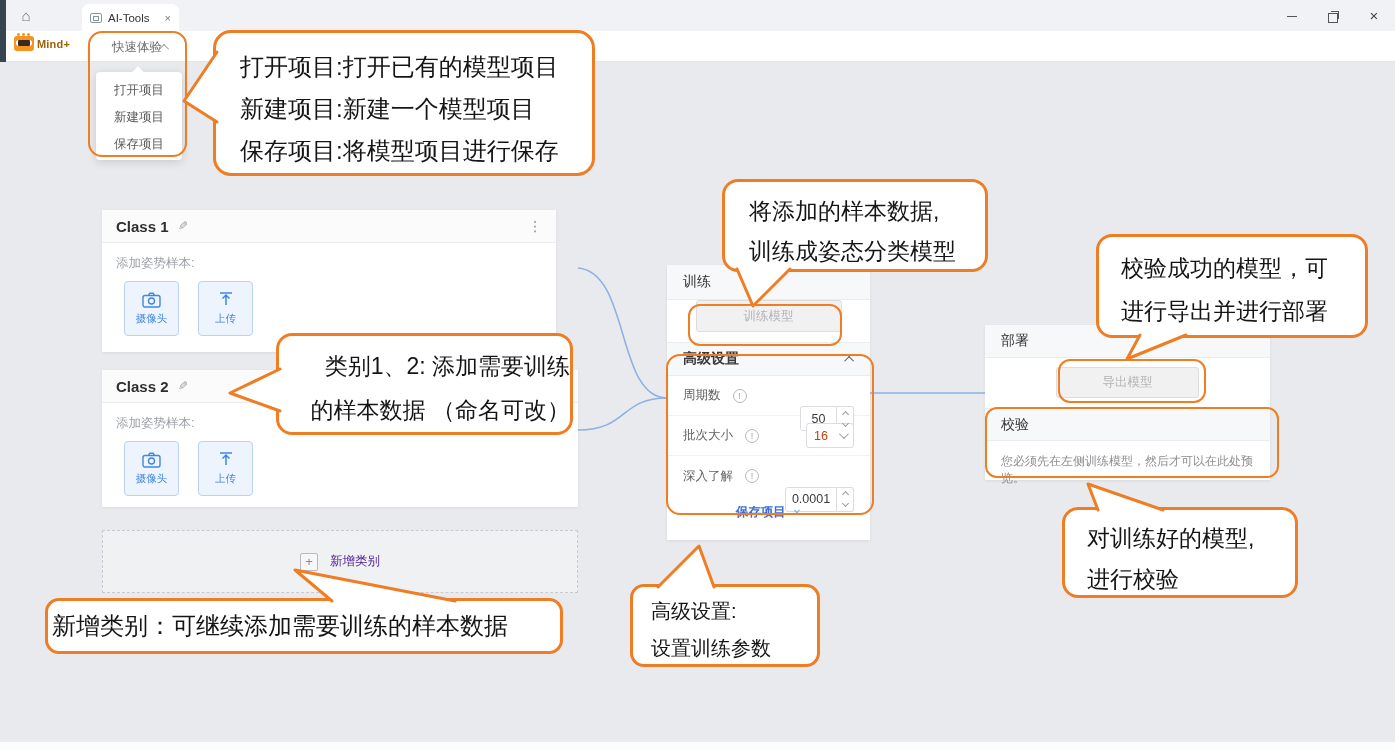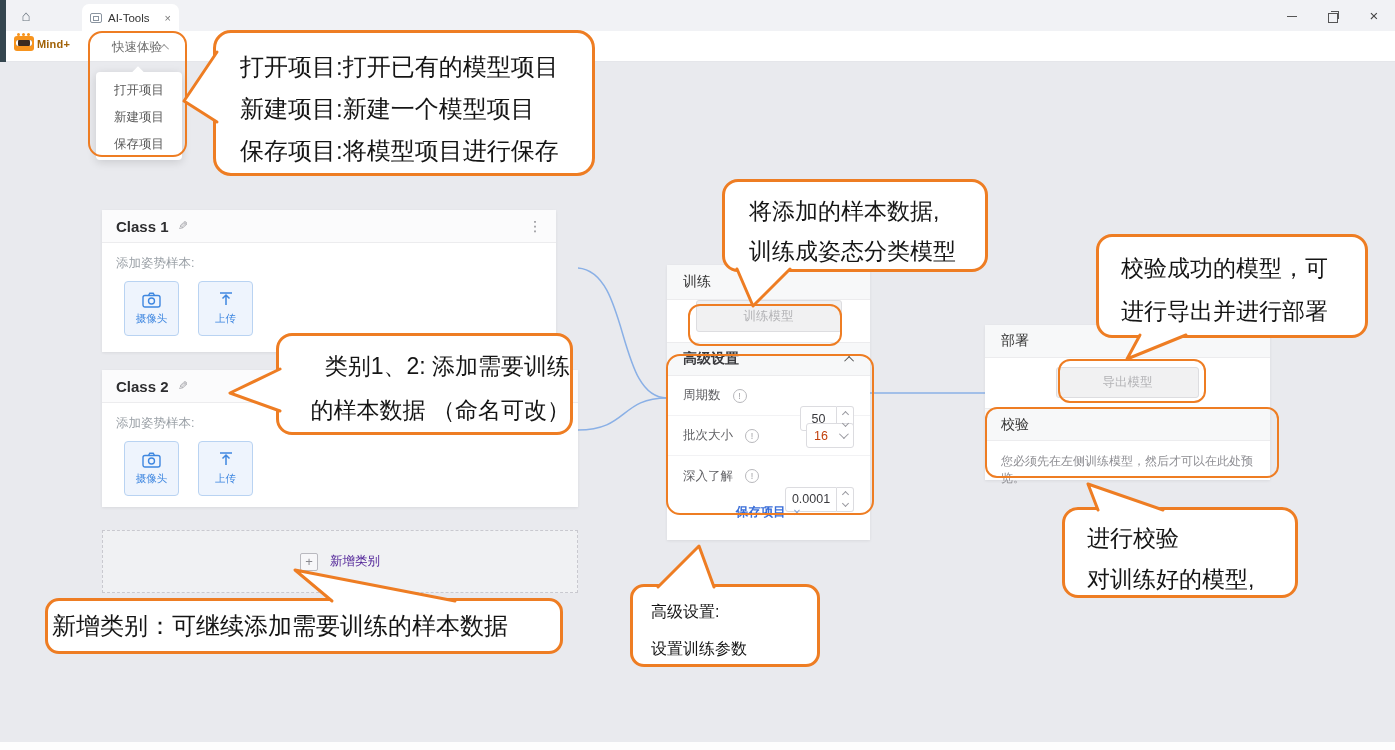--- a/index.html
+++ b/index.html
@@ -269,31 +269,31 @@
     <div class="line">类别1、2: 添加需要训练</div>
     <div class="line">的样本数据 （命名可改）</div>
   </div>
   <div class="callout" style="left:45px; top:598px; width:518px; height:56px; border-radius:14px; padding-left:4px; font-size:24px; display:flex; align-items:center;">
     <div class="line">新增类别：可继续添加需要训练的样本数据</div>
   </div>
   <div class="callout" style="left:722px; top:179px; width:266px; height:93px; border-radius:16px; padding:9px 0 0 24px; font-size:23px; line-height:40px;">
     <div class="line">将添加的样本数据,</div>
     <div class="line">训练成姿态分类模型</div>
   </div>
-  <div class="callout" style="left:630px; top:584px; width:190px; height:83px; border-radius:14px; padding:6px 0 0 18px; font-size:16px; line-height:37px;">
+  <div class="callout" style="left:630px; top:584px; width:190px; height:83px; border-radius:14px; padding:6px 0 0 18px; font-size:20px; line-height:37px;">
     <div class="line">高级设置:</div>
     <div class="line">设置训练参数</div>
   </div>
   <div class="callout" style="left:1096px; top:234px; width:272px; height:104px; border-radius:16px; padding:10px 0 0 22px; font-size:23px; line-height:43px;">
     <div class="line">校验成功的模型，可</div>
     <div class="line">进行导出并进行部署</div>
   </div>
   <div class="callout" style="left:1062px; top:507px; width:236px; height:91px; border-radius:16px; padding:8px 0 0 22px; font-size:23px; line-height:41px;">
+    <div class="line">对训练好的模型,</div>
     <div class="line">进行校验</div>
-    <div class="line">对训练好的模型,</div>
   </div>
 
   <svg class="overlay" width="1395" height="750">
     <path d="M217 52 L184 101 L217 122" fill="#fff" stroke="#ee7d23" stroke-width="3" stroke-linejoin="round" stroke-linecap="round"></path>
     <path d="M280 369 L230 393 L280 411" fill="#fff" stroke="#ee7d23" stroke-width="3" stroke-linejoin="round" stroke-linecap="round"></path>
     <path d="M332 601 L295 570 L455 601" fill="#fff" stroke="#ee7d23" stroke-width="3" stroke-linejoin="round" stroke-linecap="round"></path>
     <path d="M737 269 L753 306 L790 269" fill="#fff" stroke="#ee7d23" stroke-width="3" stroke-linejoin="round" stroke-linecap="round"></path>
     <path d="M658 587 L699 546 L714 587" fill="#fff" stroke="#ee7d23" stroke-width="3" stroke-linejoin="round" stroke-linecap="round"></path>
     <path d="M1140 335 L1127 359 L1186 335" fill="#fff" stroke="#ee7d23" stroke-width="3" stroke-linejoin="round" stroke-linecap="round"></path>
     <path d="M1098 510 L1088 484 L1163 510" fill="#fff" stroke="#ee7d23" stroke-width="3" stroke-linejoin="round" stroke-linecap="round"></path>

